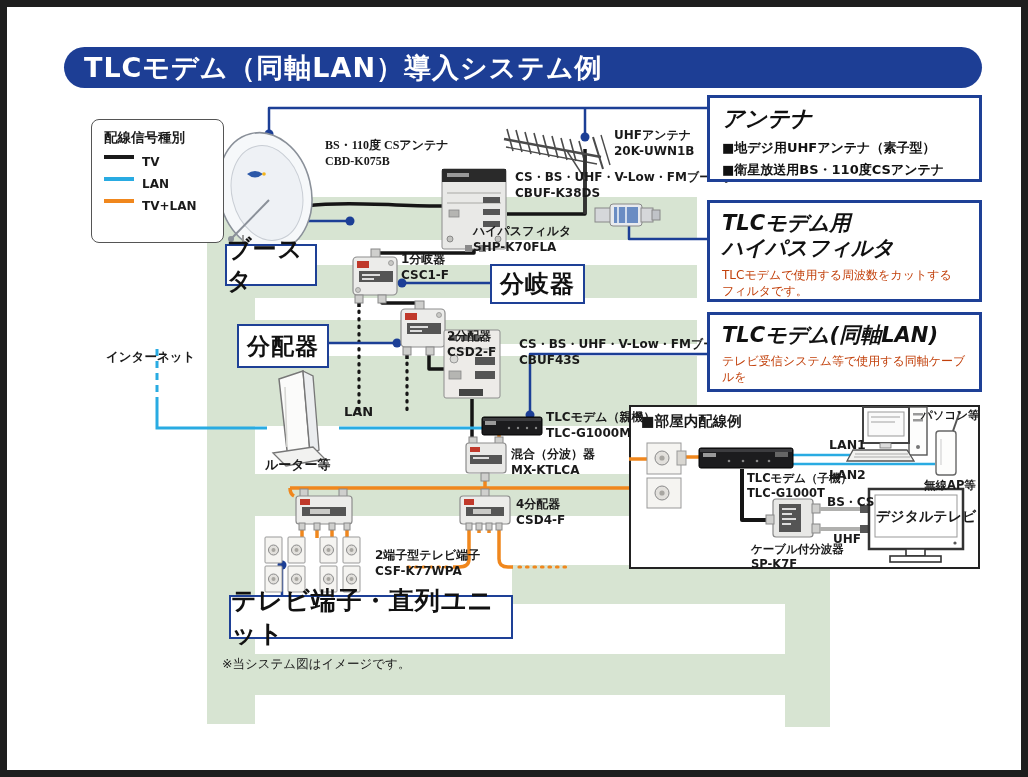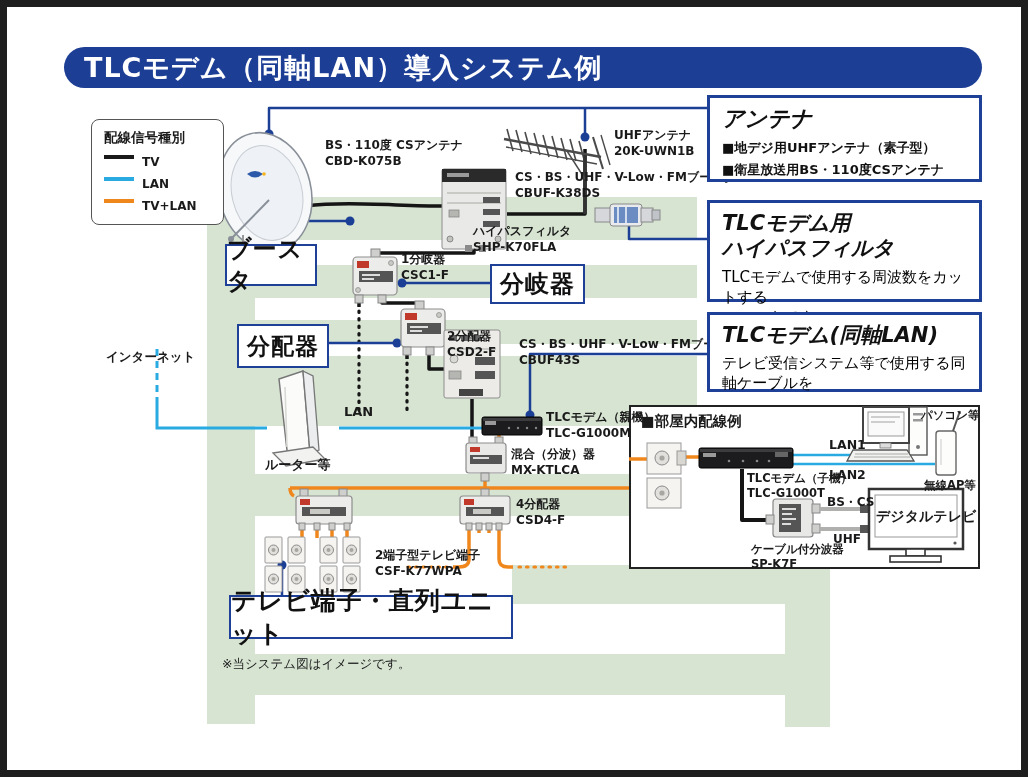--- a/index.html
+++ b/index.html
@@ -12,39 +12,39 @@
   #roombox{position:absolute;left:622px;top:398px;width:351px;height:164px;
     background:#fff;border:2px solid #222;box-sizing:border-box;z-index:1;}
   #wires{position:absolute;left:0;top:0;z-index:2;}
   #titlebar{
     position:absolute;left:57px;top:40px;width:918px;height:41px;z-index:5;
     background:#1d3e95;border-radius:21px;color:#fff;font-weight:bold;
     font-size:27px;letter-spacing:1px;display:flex;align-items:center;
     padding-left:20px;box-sizing:border-box;
   }
   #legend{
-    position:absolute;left:84px;top:112px;width:133px;height:106px;z-index:5;
+    position:absolute;left:84px;top:112px;width:133px;height:124px;z-index:5;
     background:#fff;border:1.5px solid #555;border-radius:8px;box-sizing:border-box;
     padding:9px 12px;
   }
   #legend .lg-title{font-size:13.5px;font-weight:bold;margin-bottom:7px;}
   .lg-row{display:flex;align-items:flex-start;margin-top:8px;}
   .lg-swatch{width:30px;height:4px;margin-right:8px;}
   .lg-label{font-size:12px;font-weight:bold;}
   .callout{
     position:absolute;z-index:5;background:#fff;border:2.5px solid #1e4096;
     box-sizing:border-box;display:flex;align-items:center;justify-content:center;
     font-weight:bold;letter-spacing:1px;color:#111;
   }
   .infobox{
     position:absolute;left:700px;width:275px;z-index:5;background:#fff;
     border:3px solid #1e4096;box-sizing:border-box;padding:8px 12px;
   }
   .ib-title{font-size:21px;font-weight:bold;line-height:1.18;color:#111;font-style:italic;}
-  .ib-body{font-size:15px;line-height:1.35;margin-top:6px;color:#000000;}
+  .ib-body{font-size:12px;line-height:1.35;margin-top:6px;color:#c2410c;}
   .ib-bullet{font-size:13px;font-weight:bold;line-height:1.55;margin-top:6px;color:#111;}
   .lbl{position:absolute;z-index:5;font-size:12px;font-weight:600;line-height:1.3;white-space:nowrap;}
   .lbl .model{font-weight:600;}
   .small-label{position:absolute;z-index:5;font-weight:bold;white-space:nowrap;}
 </style>
 </head>
 <body>
 
 <div id="canvas">
 
@@ -385,21 +385,21 @@
     <div class="lg-row">
       <div class="lg-swatch" style="background:#29abe2;"></div>
       <div class="lg-label">LAN</div>
     </div>
     <div class="lg-row">
       <div class="lg-swatch" style="background:#f0871d;"></div>
       <div class="lg-label">TV+LAN</div>
     </div>
   </div>
 
-  <div class="lbl" style="left:318px;top:131px;">
+  <div class="lbl" style="left:318px;top:131px;font-family:Liberation Serif, serif;">
     <div>BS・110度 CSアンテナ</div>
       <div class="model">CBD-K075B</div>
   </div>
   <div class="lbl" style="left:607px;top:121px;">
     <div>UHFアンテナ</div>
       <div class="model">20K-UWN1B</div>
   </div>
   <div class="lbl" style="left:508px;top:163px;">
     <div>CS・BS・UHF・V-Low・FMブースタ</div>
       <div class="model">CBUF-K38DS</div>

